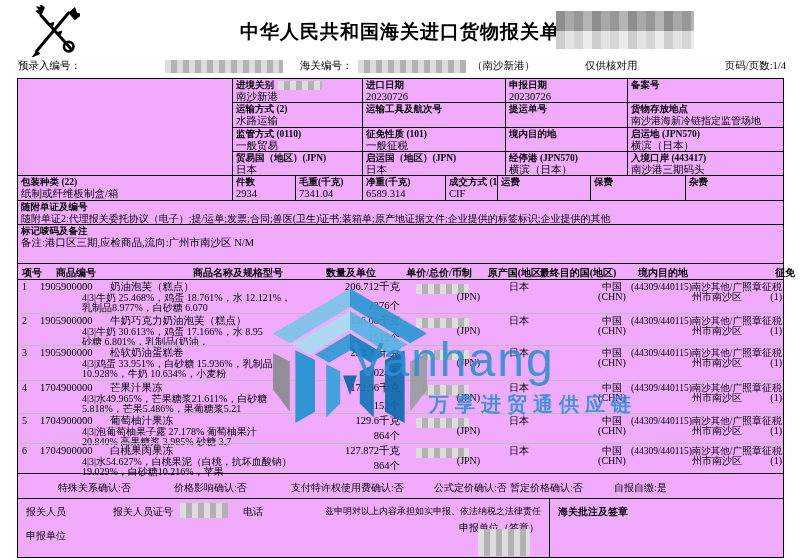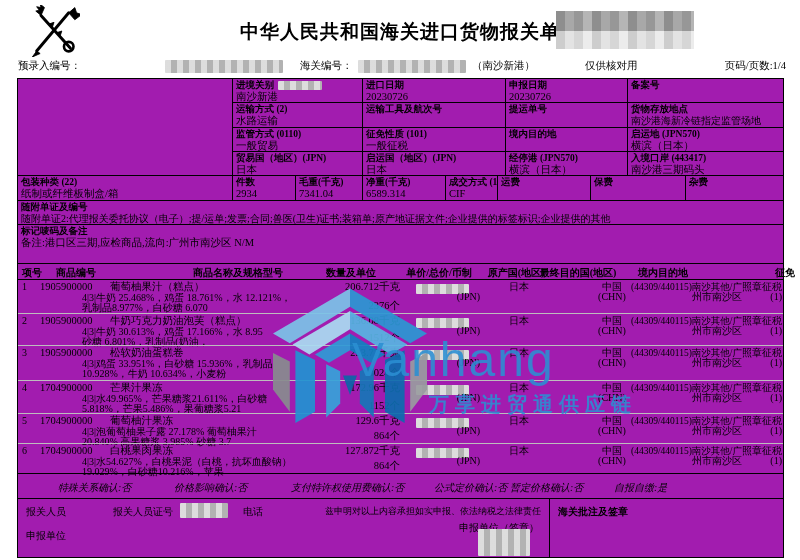--- a/index.html
+++ b/index.html
@@ -17,21 +17,21 @@
     background:repeating-linear-gradient(90deg,#8e8e8e 0 9px,#a8a8a8 9px 18px,#979797 18px 27px,#b5b5b5 27px 36px); }
   .mosaic .m2 { height:18px;
     background:repeating-linear-gradient(90deg,#cdcdcd 0 9px,#e3e3e3 9px 18px,#d6d6d6 18px 27px,#ececec 27px 36px); }
   .infoline span { position:absolute; top:59px; font-size:10.5px; white-space:nowrap; }
   .blur { background:#c6c6c6;
     background-image:repeating-linear-gradient(90deg,rgba(255,255,255,.4) 0 6px,rgba(0,0,0,.10) 6px 12px);
     border-radius:1px; }
 
   
   .form { position:absolute; left:17px; top:78px; width:767px; height:480px;
-          border:1.5px solid #000; background:#a21caf; }
+          border:1.5px solid #000; background:#f0abfc; }
   .lab { font-size:9.5px; line-height:11px; white-space:nowrap; font-weight:bold; }
   .val { font-size:10.5px; line-height:11px; white-space:nowrap; }
   .cell { position:relative; border-right:1px solid #000; padding:1px 2px 0 3px; overflow:hidden; }
   .cell:last-child { border-right:none; }
 
   .topsec { display:flex; height:97px; border-bottom:1px solid #000; }
   .leftcell { width:215px; border-right:1px solid #000; }
   .topright { flex:1; display:flex; flex-direction:column; }
   .trow { display:flex; border-bottom:1px solid #000; }
   .trow:last-child { border-bottom:none; }
@@ -58,21 +58,21 @@
   .o1  { left:430px; top:2px;  width:81px; text-align:right; }
   .o2  { left:410px; top:12px; width:81px; text-align:center; }
   .d1  { left:562px; top:2px;  width:64px; text-align:center; }
   .d2  { left:562px; top:12px; width:64px; text-align:center; }
   .dm1 { left:608px; top:2px;  width:116px; text-align:right; font-size:9.5px !important; }
   .dm2 { left:608px; top:12px; width:116px; text-align:right; }
   .du1 { left:690px; top:2px;  width:74px; text-align:right; }
   .du2 { left:690px; top:12px; width:74px; text-align:right; }
 
   .confrow { position:relative; height:25px; border-bottom:1px solid #000; }
-  .confrow span { position:absolute; top:7px; font-size:10px; white-space:nowrap;font-style:italic; }
+  .confrow span { position:absolute; top:7px; font-size:10px; white-space:nowrap; }
 
   .botsec { position:relative; height:59px; }
   .botdiv { position:absolute; left:531px; top:0; bottom:0; border-left:1px solid #000; }
   .botsec span { position:absolute; font-size:10px; white-space:nowrap; }
 
   
   .wm { position:absolute; pointer-events:none; z-index:6; }
   .wm-brand { left:352px; top:336px; font-family:"Liberation Sans","DejaVu Sans",sans-serif;
               font-size:48px; line-height:48px; color:#2b8fd3; letter-spacing:2px; opacity:.88; }
   .wm-slogan { left:429px; top:393px; font-family:"Liberation Sans","DejaVu Sans",sans-serif;
@@ -246,21 +246,21 @@
       <span style="left:460px;width:76px">原产国(地区)</span>
       <span style="left:510px;width:100px">最终目的国(地区)</span>
       <span style="left:595px;width:100px">境内目的地</span>
       <span style="left:750px;width:34px">征免</span>
     </div>
 
     <div class="goodsbody">
         <div class="grow" style="height: 33px;">
           <span class="gi">1</span>
           <span class="gc">1905900000</span>
-          <span class="gn">葡萄柚果汁（糕点）</span>
+          <span class="gn">奶油泡芙（糕点）</span>
           <span class="gs1">4|3|牛奶 25.468%，鸡蛋 18.761%，水 12.121%，</span>
           <span class="gs2">乳制品8.977%，白砂糖 6.070</span>
           <span class="q1">206.712千克</span>
           <span class="q2">2376个</span>
           <span class="pblur blur"></span>
           <span class="o1">日本</span>
           <span class="o2">(JPN)</span>
           <span class="d1">中国</span>
           <span class="d2">(CHN)</span>
           <span class="dm1">(44309/440115)南沙其他/广</span>

